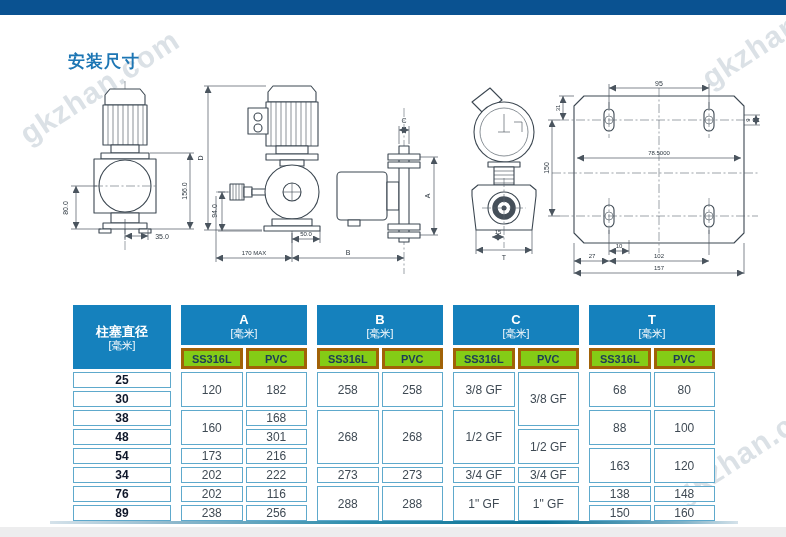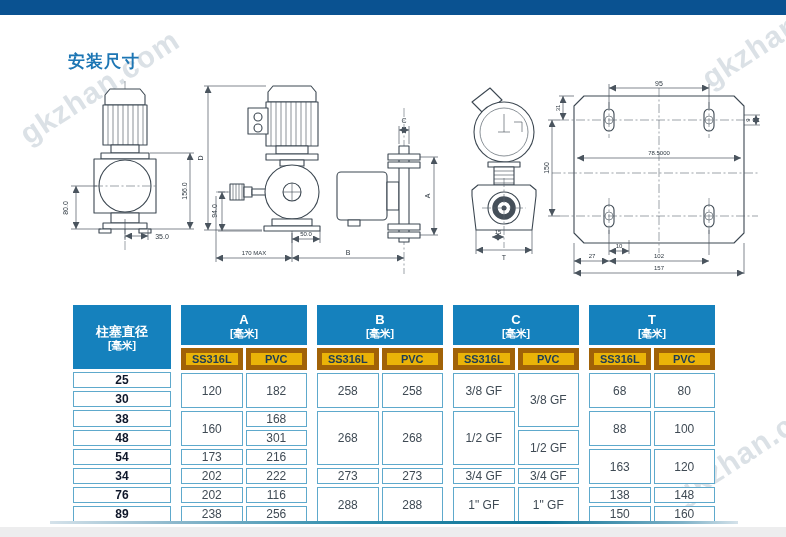--- a/index.html
+++ b/index.html
@@ -31,22 +31,22 @@
   table.tbl{border-collapse:separate;border-spacing:3px;table-layout:fixed;}
   .tbl-d{width:104px;}
   .tbl-g{width:132px;}
   tr.hr1{height:40px;}
   tr.hr2{height:21px;}
   tr.br{height:16px;}
   .tbl th,.tbl td{padding:0;text-align:center;vertical-align:middle;}
   th.dh{background:#1581bd;color:#ffffff;}
   th.gh{background:#1581bd;color:#ffffff;}
   .gl{font-size:13px;font-weight:bold;line-height:15px;}
-  .gu{font-size:10.5px;font-weight:bold;line-height:12px;}
-  th.sh{background:#eab308;color:#1d3c57;font-size:11px;font-weight:bold;border:5px solid #a16207;}
+  .gu{font-size:10.5px;font-weight:normal;line-height:12px;}
+  th.sh{background:#84cc16;color:#1d3c57;font-size:11px;font-weight:bold;border:3px solid #a16207;}
   .tbl td{border:1px solid #5ea9cc;background:#ffffff;font-size:12px;color:#3f4a54;}
   .tbl td.dc{font-weight:bold;color:#0f172a;}
 </style>
 </head>
 <body>
 
 <div class="topbar"></div>
 <div class="wm wm1">gkzhan.com</div>
 <div class="wm wm2">gkzhan.com</div>
 <div class="wm wm3">gkzhan.com</div>

